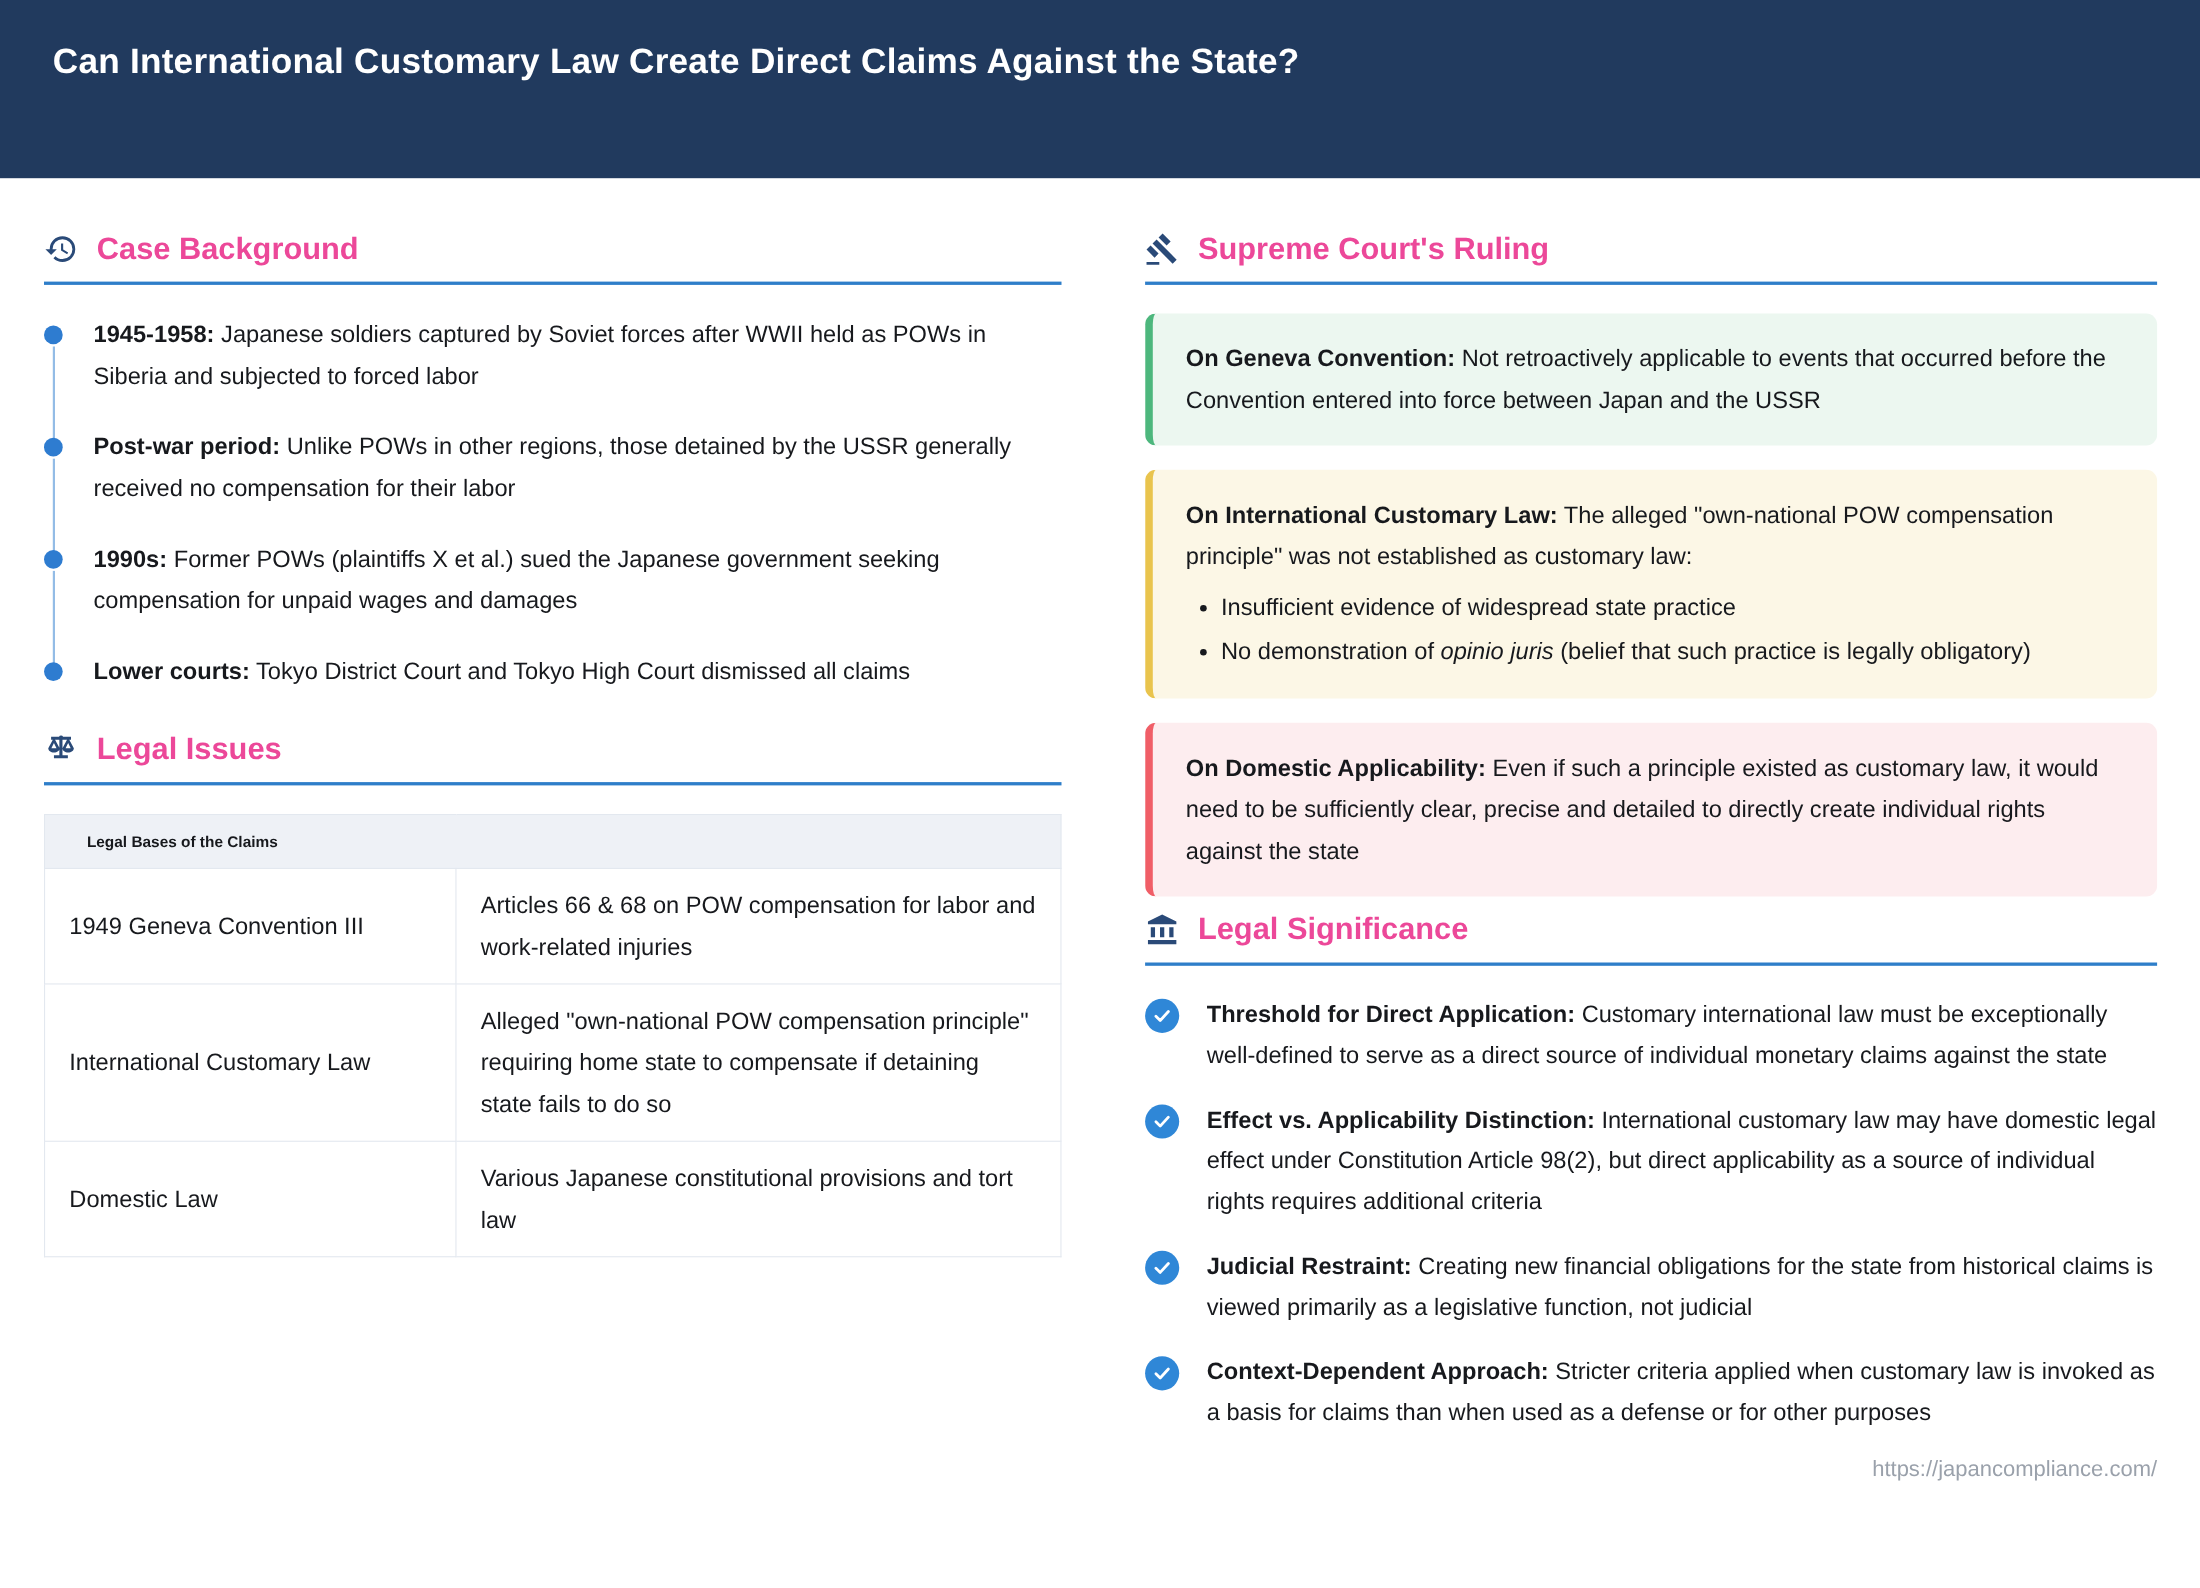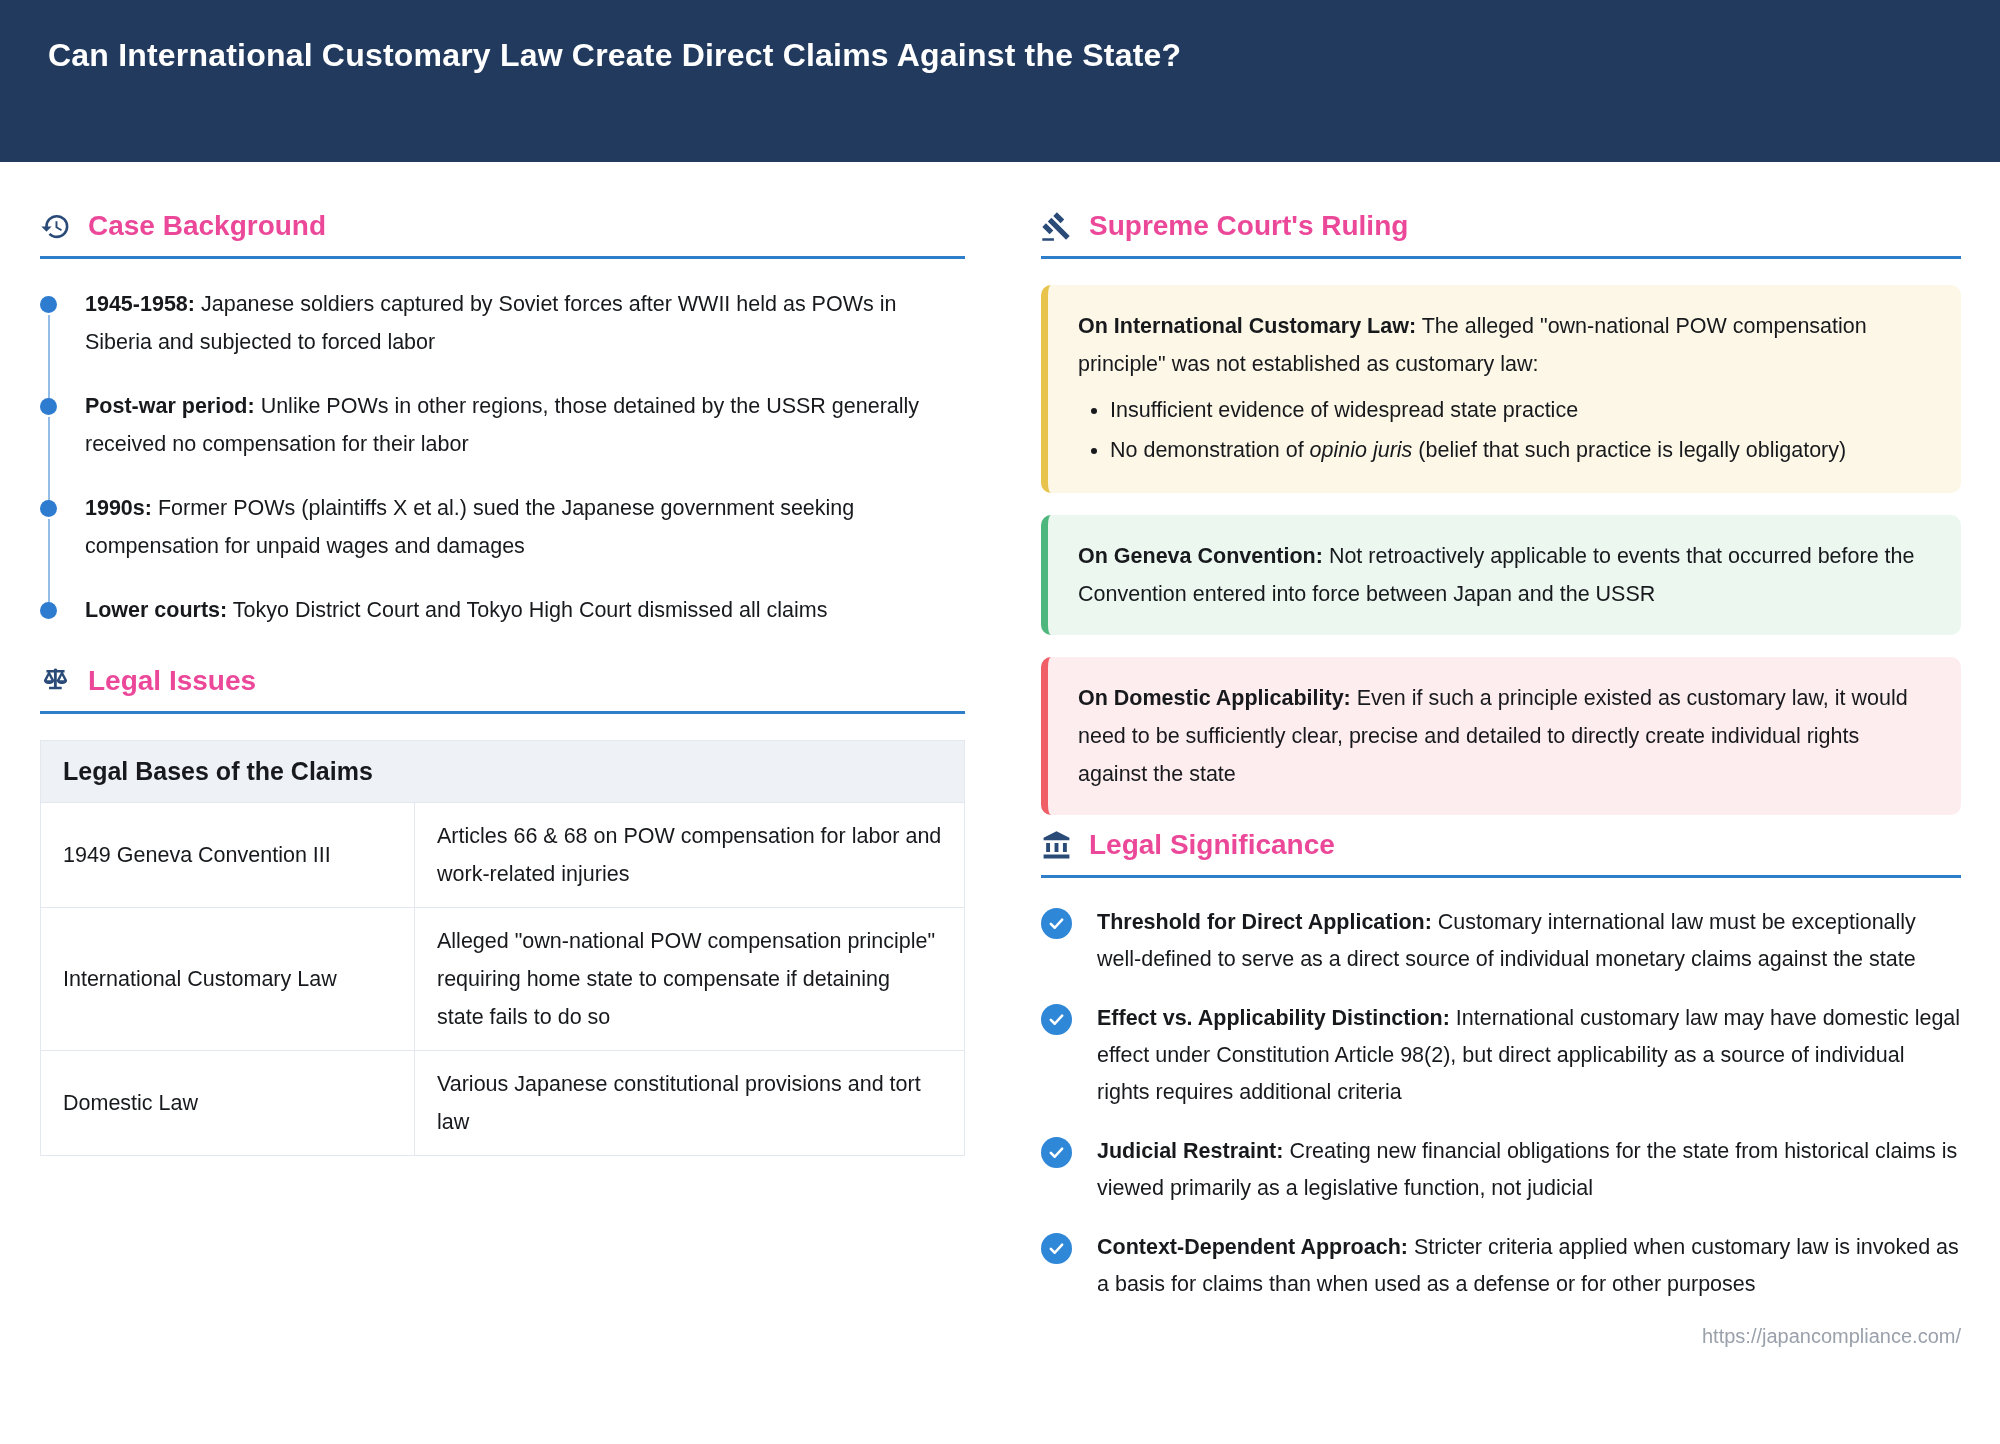--- a/index.html
+++ b/index.html
@@ -91,23 +91,23 @@
   .issues-table {
     width: 100%;
     border-collapse: collapse;
     font-size: 21.5px;
     margin-bottom: 36px;
   }
   .issues-table th {
     background: #eef1f6;
     border: 1px solid #e3e8ef;
     text-align: left;
-    font-size: 25px;
+    font-size: 14px;
     font-weight: 700;
-    padding: 16px 22px;
+    padding: 16px 38px;
   }
   .issues-table td {
     border: 1px solid #e3e8ef;
     padding: 14px 22px;
     line-height: 38px;
     vertical-align: middle;
   }
   .issues-table td.key { width: 374px; margin-left: 36px; }
 
   
@@ -231,42 +231,42 @@
 
     <div class="sec-head">
       <span class="sec-icon">
         <svg viewBox="0 0 24 24">
             <path d="M5.25 8.07l2.83-2.83 14.14 14.14-2.83 2.83L5.25 8.07zM12.32 1l5.66 5.66-2.83 2.83-5.66-5.66L12.32 1zM3.83 9.48l5.66 5.66-2.83 2.83L1 12.31l2.83-2.83zM1 21h9v2H1v-2z"></path>
           </svg>
       </span>
       <h2>Supreme Court's Ruling</h2>
     </div>
 
+    <div class="callout green">
+      <p>
+        <strong class="lead">On Geneva Convention:</strong>
+        <span>Not retroactively applicable to events that occurred before the Convention entered into force between Japan and the USSR</span>
+      </p>
+    </div>
+
     <div class="callout yellow">
       <p>
         <strong class="lead">On International Customary Law:</strong>
         <span>The alleged "own-national POW compensation principle" was not established as customary law:</span>
       </p>
       <ul>
         <li>
           <span>Insufficient evidence of widespread state practice</span><em></em><span></span>
         </li>
         <li>
           <span>No demonstration of </span><em>opinio juris</em><span> (belief that such practice is legally obligatory)</span>
         </li>
       </ul>
     </div>
 
-    <div class="callout green">
-      <p>
-        <strong class="lead">On Geneva Convention:</strong>
-        <span>Not retroactively applicable to events that occurred before the Convention entered into force between Japan and the USSR</span>
-      </p>
-    </div>
-
     <div class="callout red">
       <p>
         <strong class="lead">On Domestic Applicability:</strong>
         <span>Even if such a principle existed as customary law, it would need to be sufficiently clear, precise and detailed to directly create individual rights against the state</span>
       </p>
     </div>
 
     <div class="sec-head">
       <span class="sec-icon">
         <svg viewBox="0 0 24 24">

